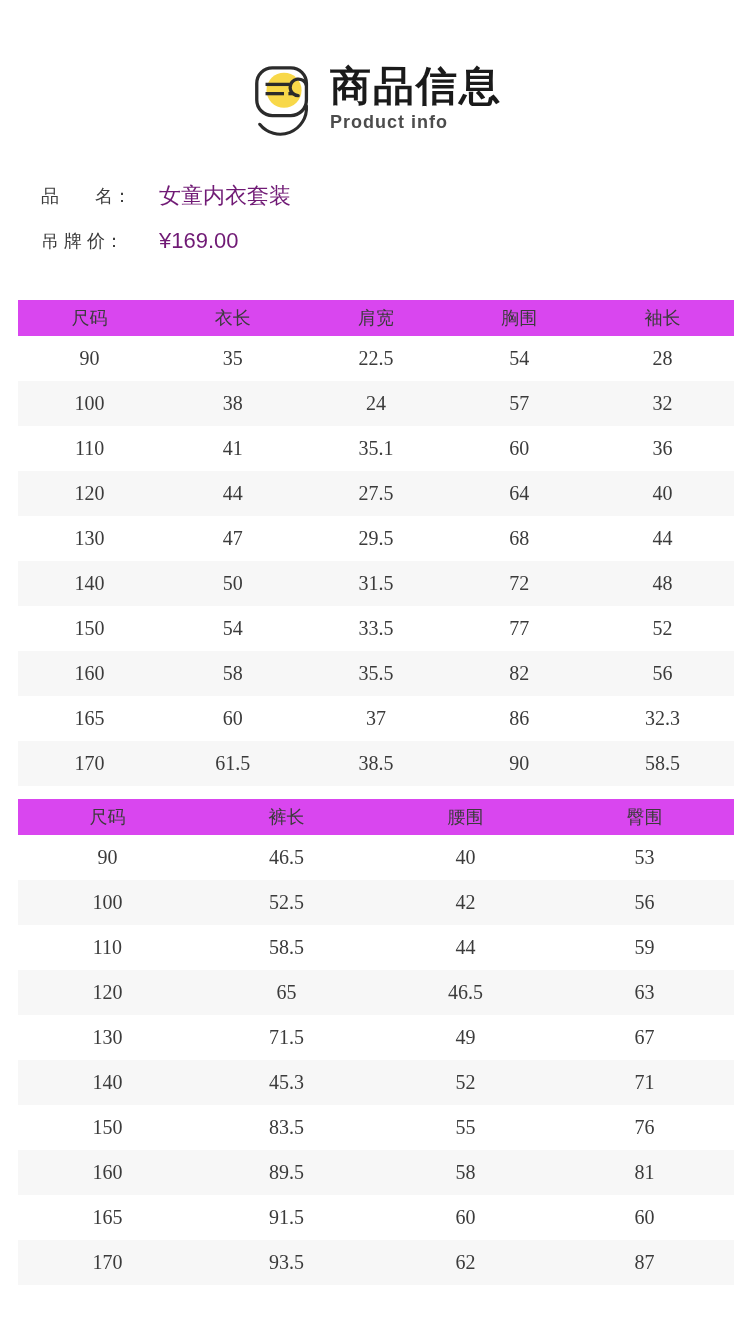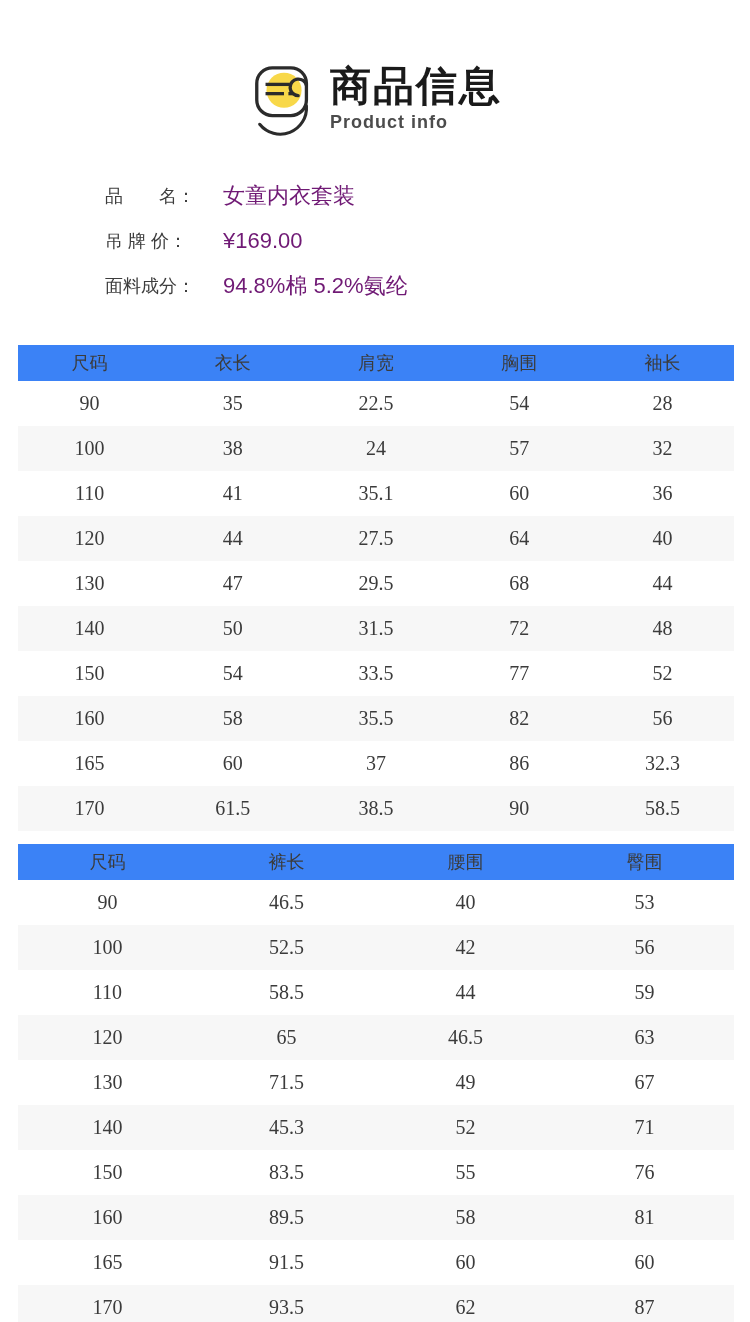--- a/index.html
+++ b/index.html
@@ -11,33 +11,33 @@
   .page { width:750px; overflow:hidden; }
 
   
   .header { display:flex; justify-content:center; align-items:center; margin-top:60px; }
   .logo { width:74px; height:78px; margin-right:8px; flex:0 0 auto; }
   .title-block { display:flex; flex-direction:column;justify-content:flex-end; }
   .title { font-size:41px; font-weight:700; color:#1a1a1a; letter-spacing:2px; line-height:1.05; }
   .subtitle { font-size:18px; font-weight:700; color:#4c4c4c; letter-spacing:1px; margin-top:3px; }
 
   
-  .product { margin:44px 0 0 105px; }
+  .product { margin:44px 0 0 41px; }
   .product-row { display:flex; font-size:18px; line-height:28px; margin-bottom:17px; }
   .product-label { width:118px; flex:0 0 auto; color:#3d3d3d; white-space:pre; }
   .product-value { color:#701a75; font-size:22px; font-family:Liberation Sans, sans-serif; }
 
   
   table.size-table {
     width:716px; margin:45px 0 0 18px;
     border-collapse:collapse; table-layout:fixed;
   }
   table.size-table.second { margin-top:13px; }
   .size-table th {
-    background:#3b82f6; height:34px; font-size:18px; font-weight:400;
+    background:#d946ef; height:34px; font-size:18px; font-weight:400;
     color:#3b3b3b; text-align:center;
   }
   .size-table td {
     height:43px; text-align:center; font-size:20px; color:#3b3b3b;
     font-family:"Liberation Serif","DejaVu Serif",serif;
   }
   .size-table tbody tr { background:#ffffff; }
   .size-table tbody tr:nth-child(even) { background:#f7f7f7; }
 </style>
 </head>
@@ -65,24 +65,20 @@
 
   <section class="product">
     <div class="product-row">
       <span class="product-label">品　　名：</span>
       <span class="product-value">女童内衣套装</span>
     </div>
     <div class="product-row">
       <span class="product-label">吊 牌 价：</span>
       <span class="product-value">¥169.00</span>
     </div>
-    <div class="product-row">
-      <span class="product-label">面料成分：</span>
-      <span class="product-value">94.8%棉 5.2%氨纶</span>
-    </div>
   </section>
 
   <table class="size-table">
       <thead>
         <tr>
           <th>尺码</th>
           <th>衣长</th>
           <th>肩宽</th>
           <th>胸围</th>
           <th>袖长</th>

